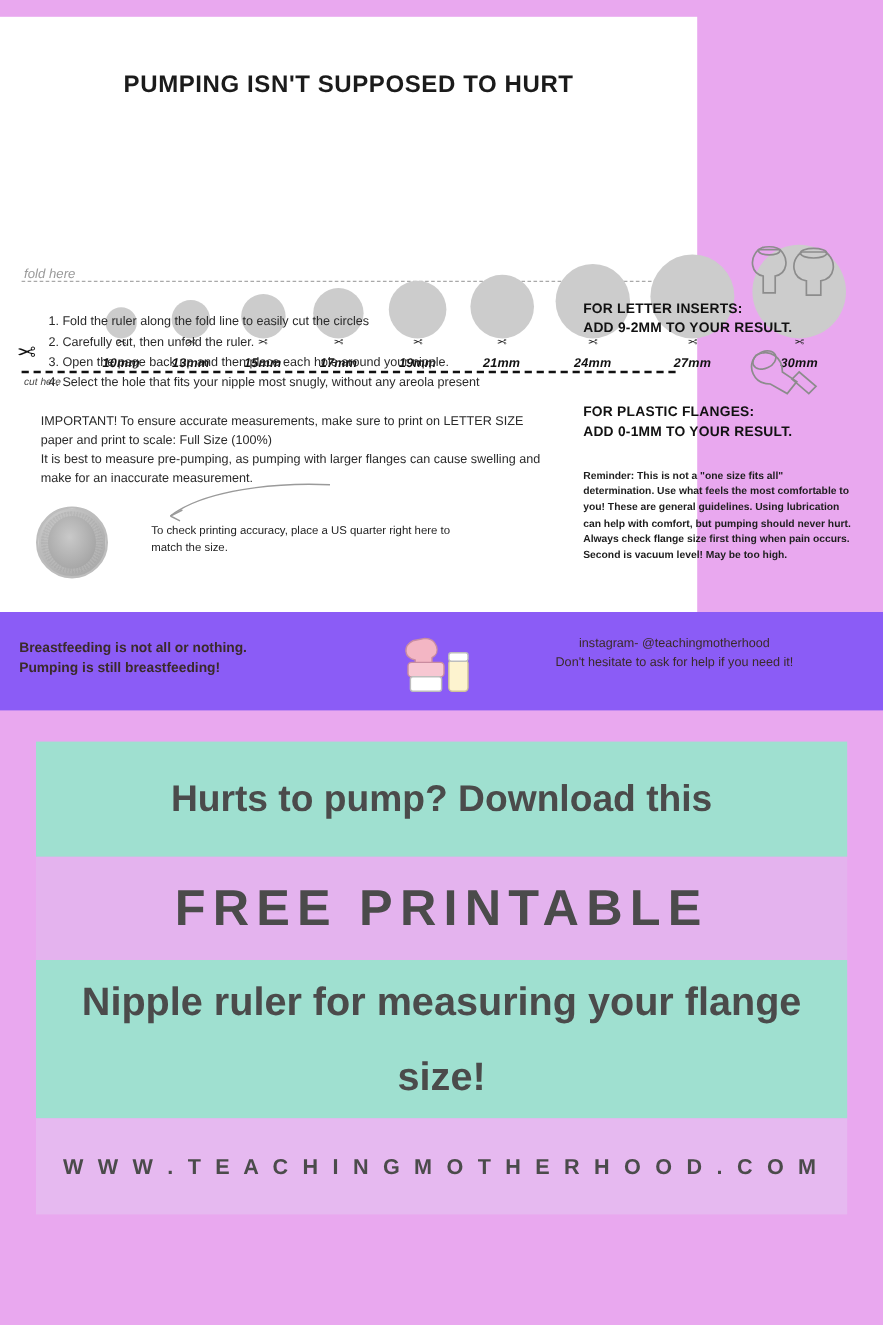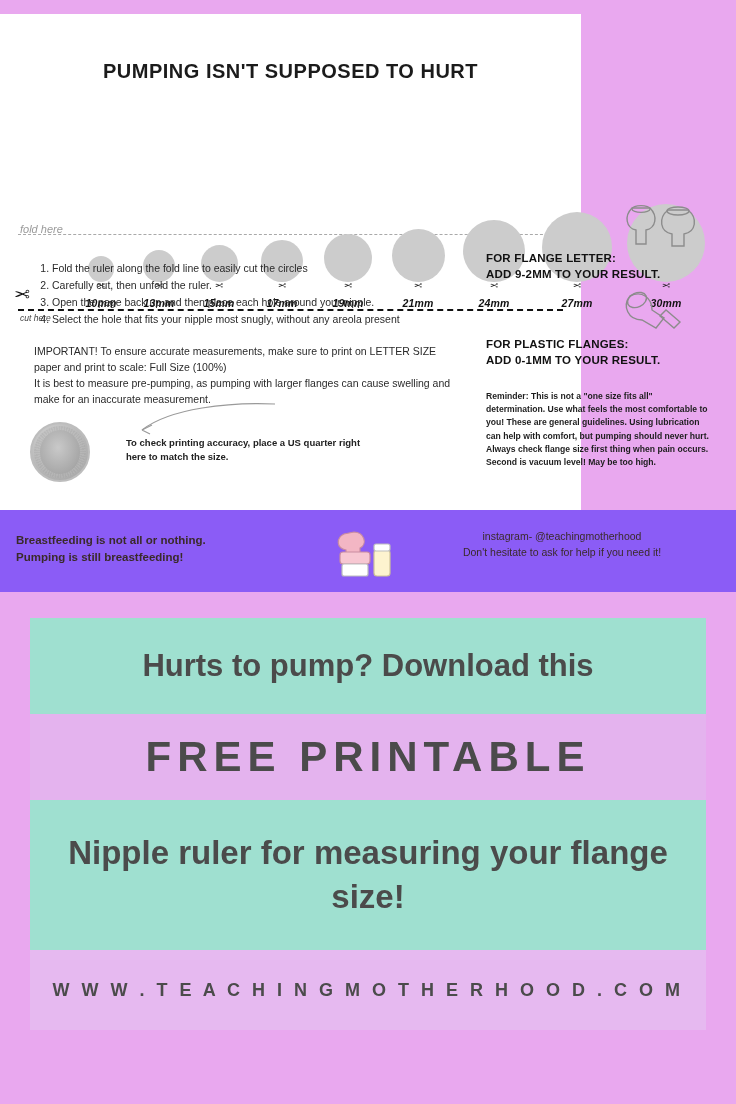--- a/index.html
+++ b/index.html
@@ -178,21 +178,21 @@
     border-radius: 50%;
     background: repeating-conic-gradient(#b5b5b5 0 3deg, #a6a6a6 3deg 6deg);
     opacity: .45;
   }
   .quarter-caption {
     position: absolute;
     left: 96px;
     top: 14px;
     width: 250px;
     font-size: 9.5px;
-    font-weight: bold;
+    font-weight: normal;
     line-height: 14px;
     color: #222;
   }
   .curve-arrow {
     position: absolute;
     left: 100px;
     top: -22px;
     width: 150px;
     height: 36px;
   }
@@ -286,21 +286,21 @@
     align-items: center;
     justify-content: center;
     text-align: center;
     color: #4b4b4b;
   }
   .band-mint { background: #9fe0d0; }
   .band-lilac { background: #e4b3ee; }
   .band-pale { background: #e6b9f0; }
   .b1 { height: 96px; font-size: 31px; font-weight: bold; letter-spacing: 0px; }
   .b2 { height: 86px; font-size: 42px; font-weight: bold; letter-spacing: 6px; }
-  .b3 { height: 150px; font-size: 33px; font-weight: bold; line-height: 44px; }
+  .b3 { height: 132px; font-size: 33px; font-weight: bold; line-height: 62px; }
   .b4 { height: 80px; font-size: 18px; font-weight: bold; letter-spacing: 3.5px; }
 </style>
 </head>
 <body>
 
 <div class="page">
 
   <div class="sheet">
 
     <div class="sheet-title">PUMPING ISN'T SUPPOSED TO HURT</div>
@@ -399,21 +399,21 @@
 
       <div class="flange-block">
         <svg class="flange-art" viewBox="0 0 86 46">
           <g fill="none" stroke="#8c8c8c" stroke-width="1.4">
             <path d="M10 4 C 2 12, 4 24, 14 26 L 14 40 L 24 40 L 24 26 C 34 24, 36 12, 28 4 Z"></path>
             <ellipse cx="19" cy="5" rx="9" ry="3.4"></ellipse>
             <path d="M46 6 C 36 14, 38 28, 50 30 L 50 42 L 62 42 L 62 30 C 74 28, 76 14, 66 6 Z"></path>
             <ellipse cx="56" cy="7" rx="11" ry="4"></ellipse>
           </g>
         </svg>
-        <div class="flange-head">FOR FLANGE LETTER:</div>
+        <div class="flange-head">FOR LETTER INSERTS:</div>
         <div class="flange-head">ADD 9-2MM TO YOUR RESULT.</div>
       </div>
 
       <div class="flange-block" style="margin-top:54px;">
         <svg class="flange-art2" viewBox="0 0 64 48">
           <g fill="none" stroke="#8c8c8c" stroke-width="1.4">
             <path d="M8 8 C 0 18, 6 32, 20 32 L 34 40 L 42 30 L 30 22 C 30 10, 20 2, 8 8 Z"></path>
             <ellipse cx="15" cy="12" rx="10" ry="7" transform="rotate(-25 15 12)"></ellipse>
             <path d="M38 28 L 52 40 L 58 34 L 44 22 Z"></path>
           </g>

